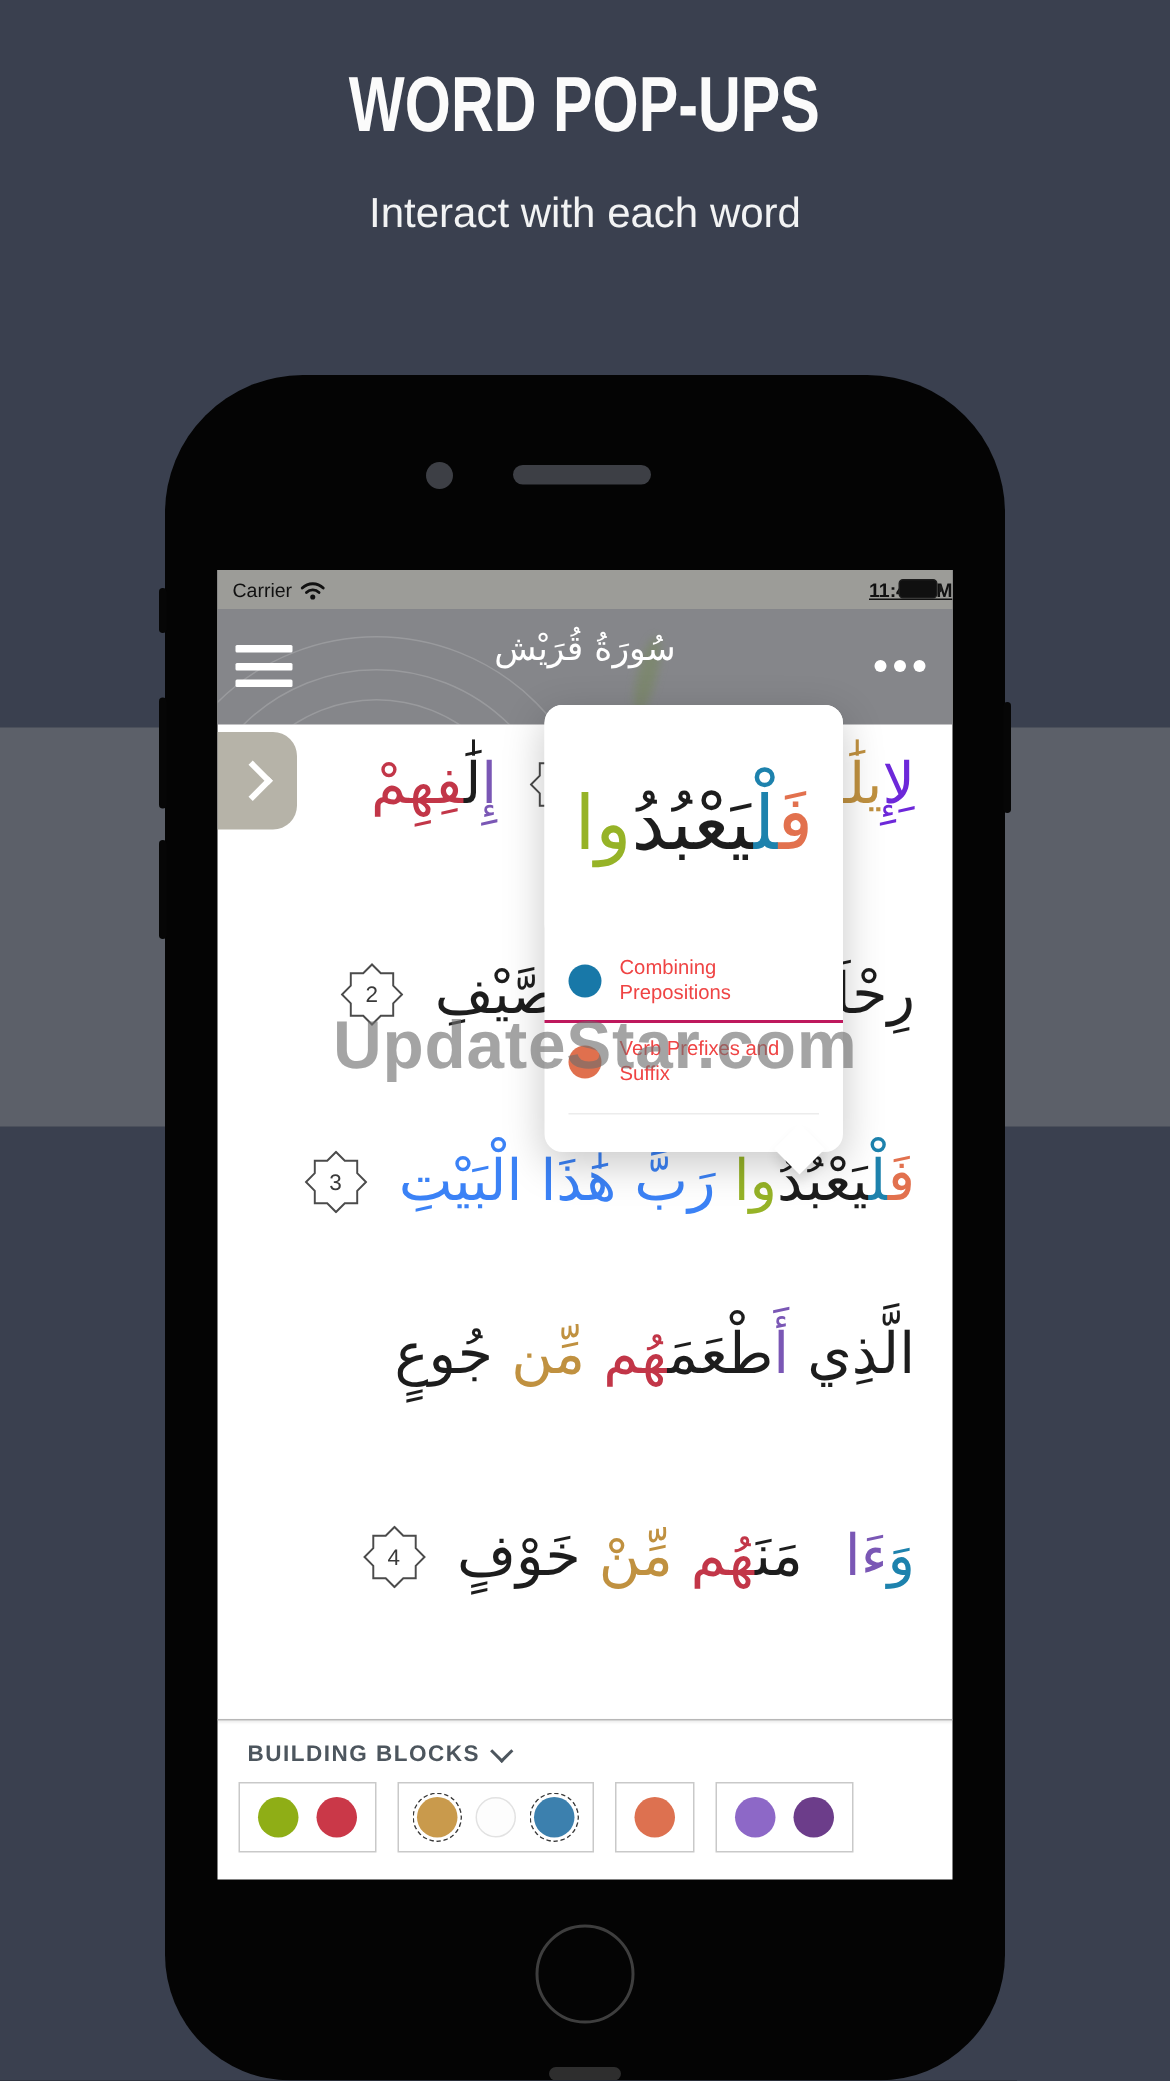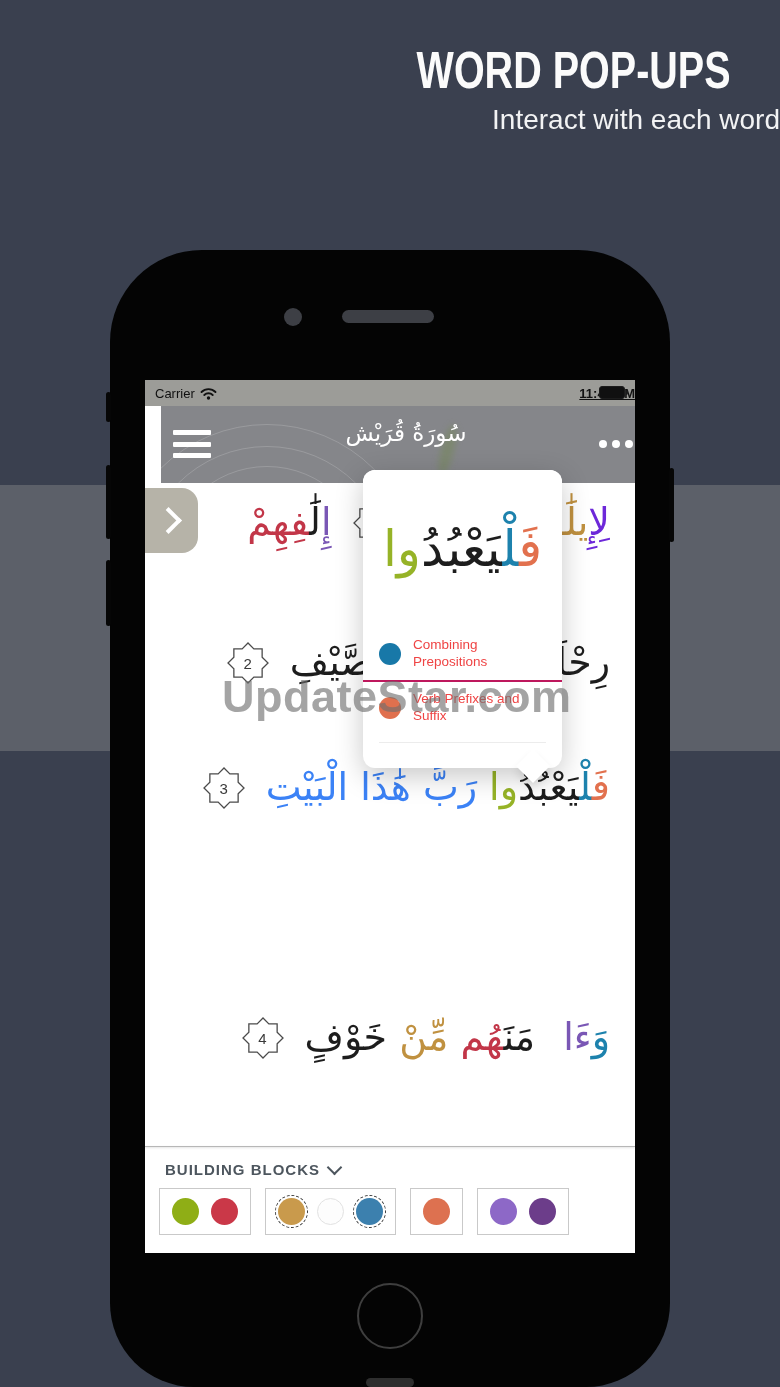--- a/index.html
+++ b/index.html
@@ -1,24 +1,24 @@
 <!DOCTYPE html>
 <html><head>
 <meta charset="utf-8">
 <style>
   html,body{margin:0;padding:0;background:#3a404f;}
   .stage{position:relative;width:780px;height:1387px;overflow:hidden;
          background:#3a404f;font-family:"Liberation Sans",sans-serif;}
   .band{position:absolute;left:0;top:485px;width:780px;height:266px;background:#5c6069;z-index:0;}
 
   
-  .hero{position:absolute;left:0;top:40px;width:780px;text-align:right;z-index:2;}
+  .hero{position:absolute;left:0;top:40px;width:780px;text-align:center;z-index:2;}
   .hero-title{display:inline-block;color:#fbfbfb;font-weight:700;font-size:52px;
               letter-spacing:0px;transform:scaleX(0.76);transform-origin:center;margin:0;}
-  .hero-sub{color:#f2f3f4;font-size:28px;font-weight:400;margin-top:4px;}
+  .hero-sub{color:#f2f3f4;font-size:28px;font-weight:400;margin-top:26px;}
 
   
   .phone{position:absolute;left:110px;top:250px;width:560px;height:1137px;background:#040404;
          border-radius:92px 92px 84px 84px;z-index:1;}
   .side-btn{position:absolute;width:5px;background:#060606;border-radius:3px;}
   .cam{position:absolute;left:174px;top:58px;width:18px;height:18px;border-radius:50%;background:#3d3f45;}
   .speaker{position:absolute;left:232px;top:60px;width:92px;height:13px;border-radius:7px;background:#3d3f45;}
   .home-btn{position:absolute;left:247px;top:1033px;width:66px;height:66px;border-radius:50%;
             border:2.5px solid #3e3e3e;box-sizing:border-box;}
   .port{position:absolute;left:256px;top:1128px;width:48px;height:9px;border-radius:5px;background:#2e2e2e;}
@@ -28,21 +28,21 @@
 
   .statusbar{position:absolute;left:0;top:0;width:490px;height:26px;background:#9c9c98;
              display:flex;align-items:center;color:#111;font-size:13px;}
   .sb-left{display:flex;align-items:center;gap:5px;margin-left:10px;}
   .sb-time{position:absolute;left:0;right:0;text-align:right;font-weight:700;font-size:13px;text-decoration:underline;}
   .battery{position:absolute;right:10px;top:6px;width:26px;height:13px;border:1.5px solid #1c1c1c;
            border-radius:3px;box-sizing:border-box;background:#101010;}
   .battery:after{content:"";position:absolute;right:-4px;top:3px;width:2.5px;height:5px;background:#1c1c1c;
                  border-radius:0 2px 2px 0;}
 
-  .navbar{position:absolute;left:16px;top:26px;width:490px;height:77px;background:#85868a;overflow:hidden;}
+  .navbar{position:absolute;left:0;top:26px;width:490px;height:77px;background:#85868a;overflow:hidden;}
   .swirl{position:absolute;border:1px solid rgba(255,255,255,0.17);border-radius:50%;}
   .sprout{position:absolute;left:280px;top:18px;width:13px;height:52px;border-radius:50%;
           background:rgba(108,138,62,0.35);filter:blur(3px);transform:rotate(14deg);}
   .hamburger{position:absolute;left:12px;top:24px;width:38px;height:28px;display:flex;
              flex-direction:column;justify-content:space-between;cursor:pointer;}
   .hamburger span{display:block;height:5px;background:#fff;border-radius:1px;}
   .nav-title{position:absolute;left:0;right:0;top:14px;text-align:center;color:#fff;
              font-family:"DejaVu Sans",sans-serif;font-size:23px;}
   .ellipsis{position:absolute;right:18px;top:34px;display:flex;gap:5px;cursor:pointer;}
   .ellipsis i{width:8px;height:8px;border-radius:50%;background:#fff;}
@@ -153,20 +153,21 @@
 
       <div class="verse-line vl-0"><span style="color: #6d28d9;">لِإِ</span><span style="color: rgb(192, 145, 64);">يلَٰفِ</span><span style="color: rgb(29, 29, 29);"> قُرَيْشٍ </span><span class="vmark"><svg viewBox="0 0 42 42">
               <polygon points="41.00,21.00 35.14,26.86 35.14,35.14 26.86,35.14 21.00,41.00 15.14,35.14 6.86,35.14 6.86,26.86 1.00,21.00 6.86,15.14 6.86,6.86 15.14,6.86 21.00,1.00 26.86,6.86 35.14,6.86 35.14,15.14" fill="#ffffff" stroke="#4b4b4b" stroke-width="1.3"></polygon>
             </svg><span class="vnum">1</span></span><span style="color: rgb(122, 87, 181);"> إِ</span><span style="color: rgb(29, 29, 29);">لَٰ‍</span><span style="color: rgb(194, 54, 72);">‍فِهِمْ</span></div>
       <div class="verse-line vl-1"><span style="color: rgb(29, 29, 29);">رِحْلَةَ الشِّتَاءِ وَالصَّيْفِ </span><span class="vmark"><svg viewBox="0 0 42 42">
               <polygon points="41.00,21.00 35.14,26.86 35.14,35.14 26.86,35.14 21.00,41.00 15.14,35.14 6.86,35.14 6.86,26.86 1.00,21.00 6.86,15.14 6.86,6.86 15.14,6.86 21.00,1.00 26.86,6.86 35.14,6.86 35.14,15.14" fill="#ffffff" stroke="#4b4b4b" stroke-width="1.3"></polygon>
             </svg><span class="vnum">2</span></span></div>
       <div class="verse-line vl-2"><span style="color: rgb(226, 113, 78);">فَ‍</span><span style="color: rgb(29, 130, 173);">‍لْ‍</span><span style="color: rgb(29, 29, 29);">‍يَعْبُدُ</span><span style="color: rgb(150, 179, 39);">وا</span><span style="color: #3b82f6;"> رَبَّ هَٰذَا الْبَيْتِ </span><span class="vmark"><svg viewBox="0 0 42 42">
               <polygon points="41.00,21.00 35.14,26.86 35.14,35.14 26.86,35.14 21.00,41.00 15.14,35.14 6.86,35.14 6.86,26.86 1.00,21.00 6.86,15.14 6.86,6.86 15.14,6.86 21.00,1.00 26.86,6.86 35.14,6.86 35.14,15.14" fill="#ffffff" stroke="#4b4b4b" stroke-width="1.3"></polygon>
             </svg><span class="vnum">3</span></span></div>
+      <div class="verse-line vl-3"><span style="color: rgb(29, 29, 29);">الَّذِي </span><span style="color: rgb(122, 87, 181);">أَ</span><span style="color: rgb(29, 29, 29);">طْعَمَ‍</span><span style="color: rgb(194, 54, 72);">‍هُم</span><span style="color: rgb(192, 145, 64);"> مِّن</span><span style="color: rgb(29, 29, 29);"> جُوعٍ</span></div>
       <div class="verse-line vl-4"><span style="color: rgb(29, 130, 173);">وَ</span><span style="color: rgb(122, 87, 181); margin-left: 28px;">ءَا</span><span style="color: rgb(29, 29, 29);">مَنَ‍</span><span style="color: rgb(194, 54, 72);">‍هُم</span><span style="color: rgb(192, 145, 64);"> مِّنْ</span><span style="color: rgb(29, 29, 29);"> خَوْفٍ </span><span class="vmark"><svg viewBox="0 0 42 42">
               <polygon points="41.00,21.00 35.14,26.86 35.14,35.14 26.86,35.14 21.00,41.00 15.14,35.14 6.86,35.14 6.86,26.86 1.00,21.00 6.86,15.14 6.86,6.86 15.14,6.86 21.00,1.00 26.86,6.86 35.14,6.86 35.14,15.14" fill="#ffffff" stroke="#4b4b4b" stroke-width="1.3"></polygon>
             </svg><span class="vnum">4</span></span></div>
 
       <div class="popup">
         <span class="popup-tail"></span>
         <div class="popup-word">
             <span style="color: rgb(226, 113, 78);">فَ‍</span>
             <span style="color: rgb(29, 130, 173);">‍لْ‍</span>
             <span style="color: rgb(29, 29, 29);">‍يَعْبُدُ</span>

